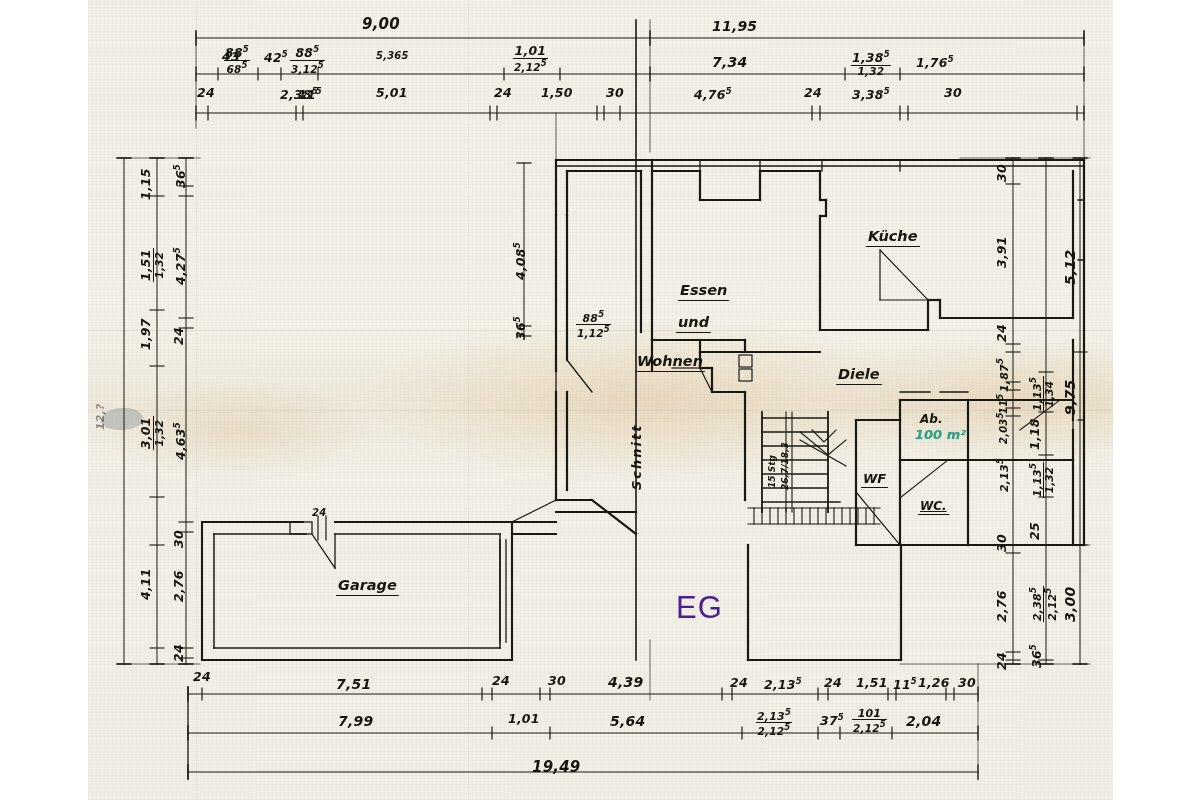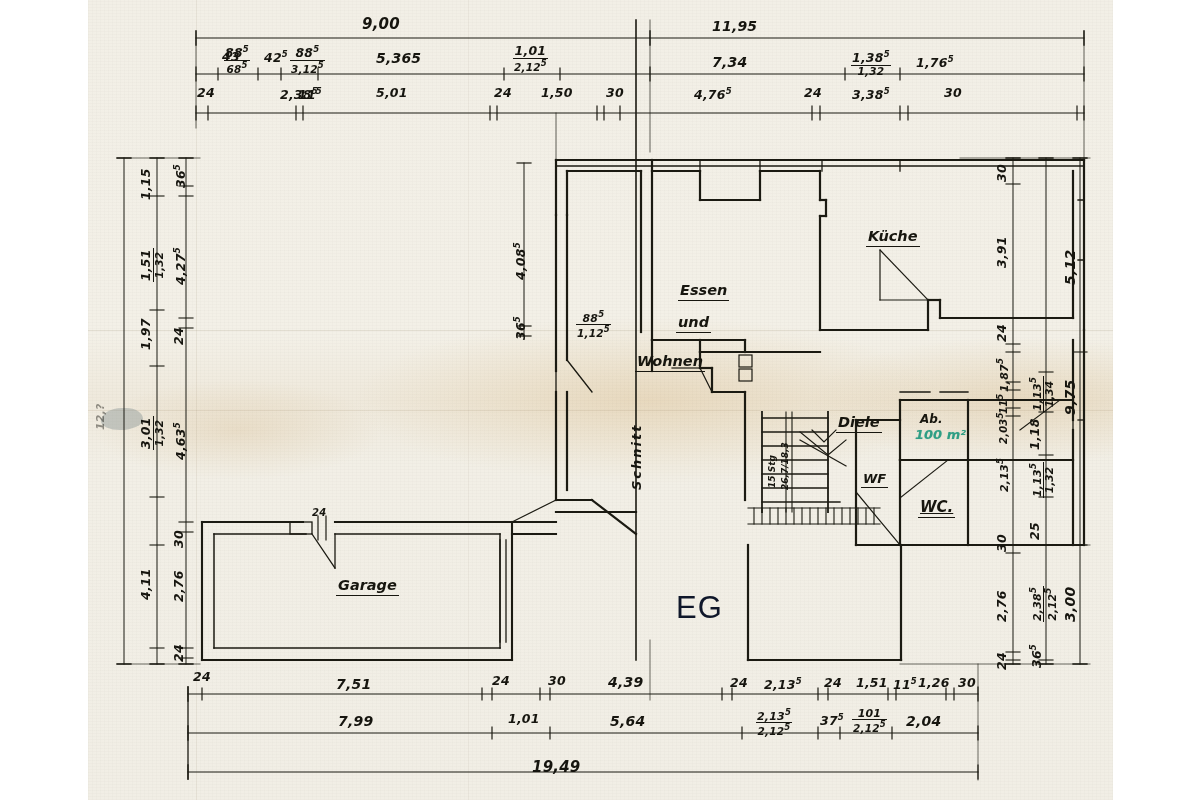--- a/index.html
+++ b/index.html
@@ -25,21 +25,21 @@
        font-family:"DejaVu Sans",sans-serif;line-height:1;}
   .dim{font-size:12.5px;font-style:italic;font-weight:700;letter-spacing:.2px;}
   .dim small{font-size:8.5px;vertical-align:super;font-weight:700;}
   .frac{display:inline-block;text-align:center;line-height:1.02;}
   .frac .t{display:block;border-bottom:1px solid #16150f;padding:0 1px;}
   .frac .b{display:block;font-size:10.5px;padding:0 1px;}
   .rot-90{transform-origin:0 0;transform:rotate(-90deg);}
   .room{font-size:14.5px;font-style:italic;font-weight:600;color:#17160f;
         border-bottom:1.4px solid #17160f;padding:0 2px 2px 2px;}
   .eg{font-size:31px;font-weight:400;font-style:normal;
-      font-family:"Liberation Sans",sans-serif;color:#0f172a;letter-spacing:1px;}
+      font-family:"Liberation Sans",sans-serif;color:#4c1d95;letter-spacing:1px;}
   .tiny{font-size:9px;font-style:italic;font-weight:700;}
   .green{color:#2f9e84;font-size:13px;font-style:italic;font-weight:700;
          text-shadow:0 0 1px rgba(47,158,132,.4);}
   .stain{position:absolute;border-radius:50% 40% 55% 45%/60% 50% 50% 40%;
          background:rgba(140,150,150,.45);}
 </style>
 </head>
 <body>
 
 <div id="sheet">
@@ -476,21 +476,21 @@
   <div class="lbl dim" style="left:203px;top:51px;margin-left:19px;">43</div>
   <div class="lbl dim frac" style="left:224px;top:45px;">
     <span class="t">88<small>5</small></span>
     <span class="b">68<small>5</small></span>
   </div>
   <div class="lbl dim" style="left:264px;top:50px;">42<small>5</small></div>
   <div class="lbl dim frac" style="left:290px;top:45px;">
     <span class="t">88<small>5</small></span>
     <span class="b">3,12<small>5</small></span>
   </div>
-  <div class="lbl dim" style="left:376px;top:51px;font-size:14px;">5,365</div>
+  <div class="lbl dim" style="left:376px;top:51px;font-size:10px;">5,365</div>
   <div class="lbl dim frac" style="left:513px;top:45px;">
     <span class="t">1,01</span>
     <span class="b">2,12<small>5</small></span>
   </div>
   <div class="lbl dim" style="left:712px;top:55px;font-size:14px;">7,34</div>
   <div class="lbl dim frac" style="left:851px;top:50px;">
     <span class="t">1,38<small>5</small></span>
     <span class="b">1,32</span>
   </div>
   <div class="lbl dim" style="left:916px;top:55px;">1,76<small>5</small></div>
@@ -538,23 +538,23 @@
 
   <div class="lbl dim rot-90" style="left:630px;top:490px;font-size:13px;letter-spacing:2px;font-weight:600;">Schnitt</div>
 
   <div class="lbl tiny rot-90" style="left:768px;top:488px;">15 Stg</div>
   <div class="lbl tiny rot-90" style="left:781px;top:490px;">26,7/18,3</div>
 
   <div class="lbl room" style="left:866px;top:229px;">Küche</div>
   <div class="lbl room" style="left:678px;top:283px;">Essen</div>
   <div class="lbl room" style="left:676px;top:315px;">und</div>
   <div class="lbl room" style="left:635px;top:354px;">Wohnen</div>
-  <div class="lbl room" style="left:836px;top:367px;margin-top:48px;">Diele</div>
+  <div class="lbl room" style="left:836px;top:367px;">Diele</div>
   <div class="lbl room" style="left:861px;top:472px;font-size:13px;">WF</div>
-  <div class="lbl room" style="left:918px;top:500px;font-size:15px;text-decoration:underline;">WC.</div>
+  <div class="lbl room" style="left:918px;top:500px;font-size:12px;text-decoration:underline;">WC.</div>
   <div class="lbl room" style="left:918px;top:413px;font-size:12px;border-bottom:none;">Ab.</div>
   <div class="lbl green" style="left:915px;top:428px;">100 m²</div>
   <div class="lbl room" style="left:336px;top:578px;">Garage</div>
 
   <div class="lbl eg" style="left:676px;top:592px;">EG</div>
 
   <div class="lbl dim rot-90" style="left:996px;top:182px;">30</div>
   <div class="lbl dim rot-90" style="left:996px;top:268px;">3,91</div>
   <div class="lbl dim rot-90" style="left:996px;top:342px;">24</div>
   <div class="lbl dim rot-90" style="left:996px;top:392px;font-size:11px;">1,87<small>5</small></div>

